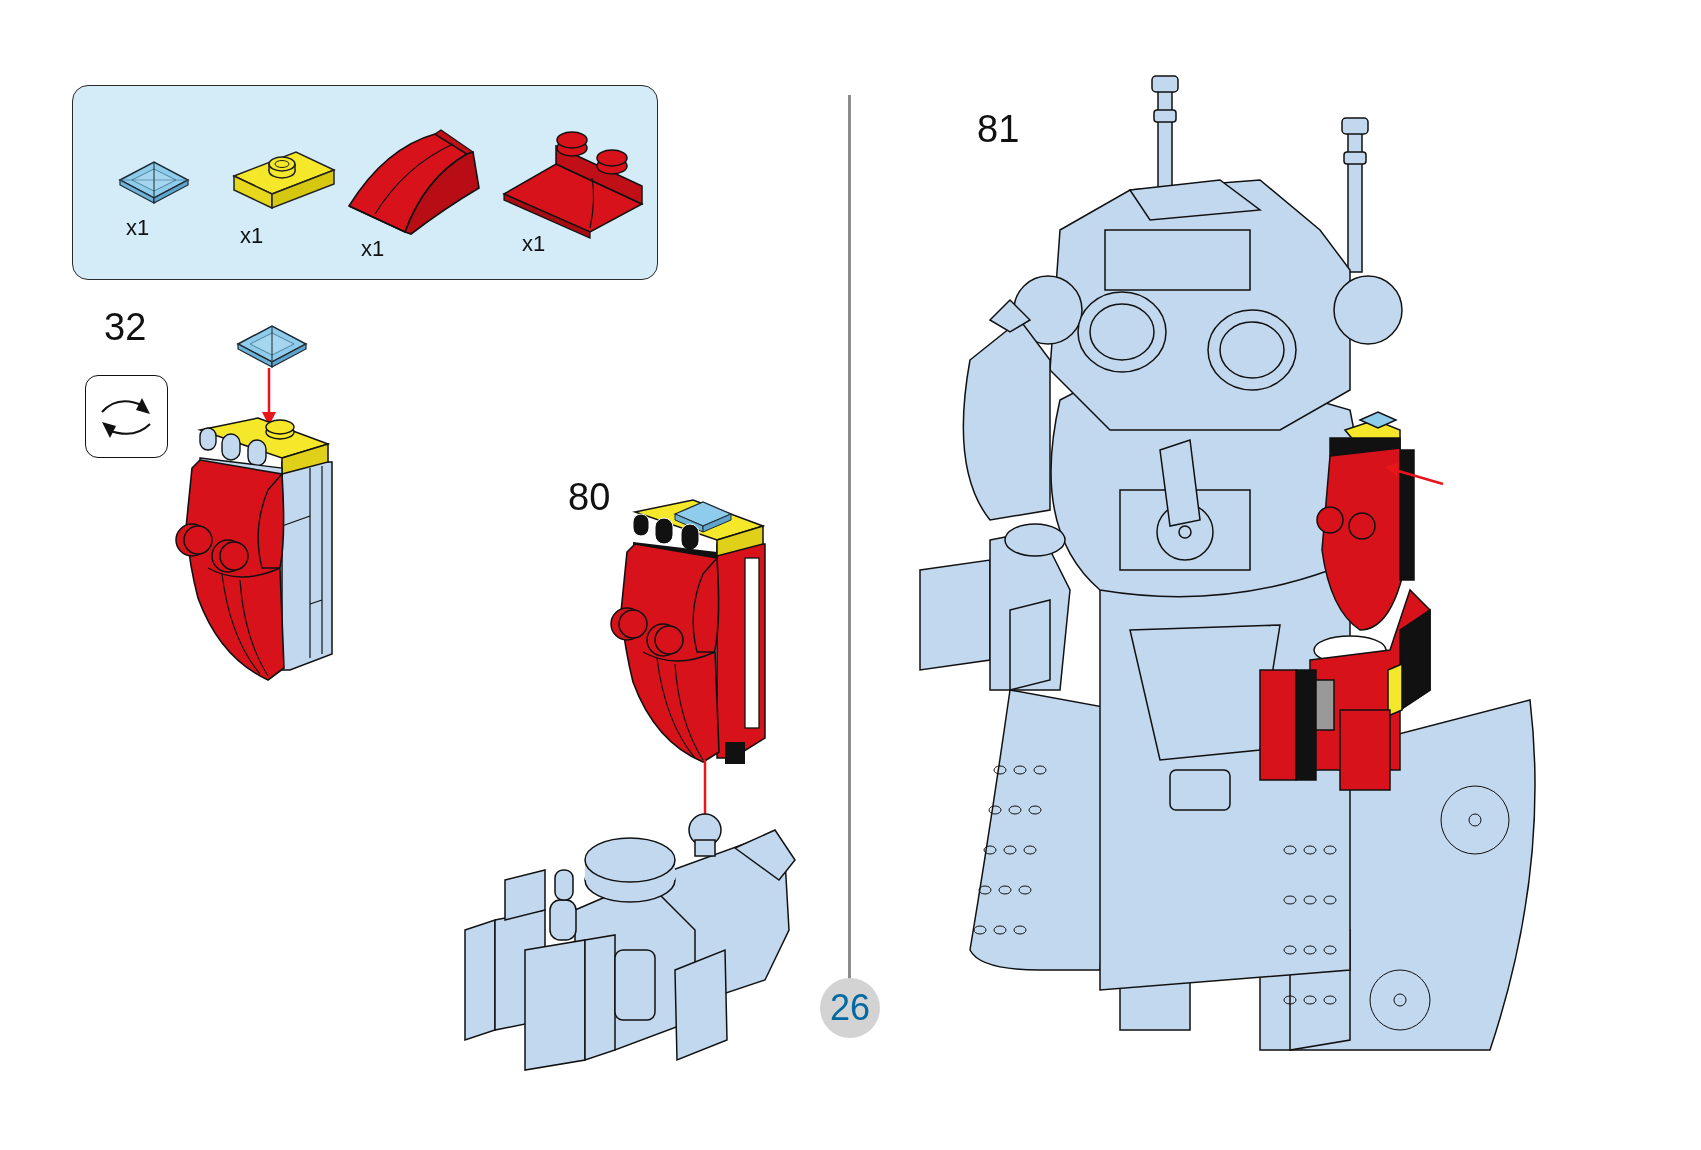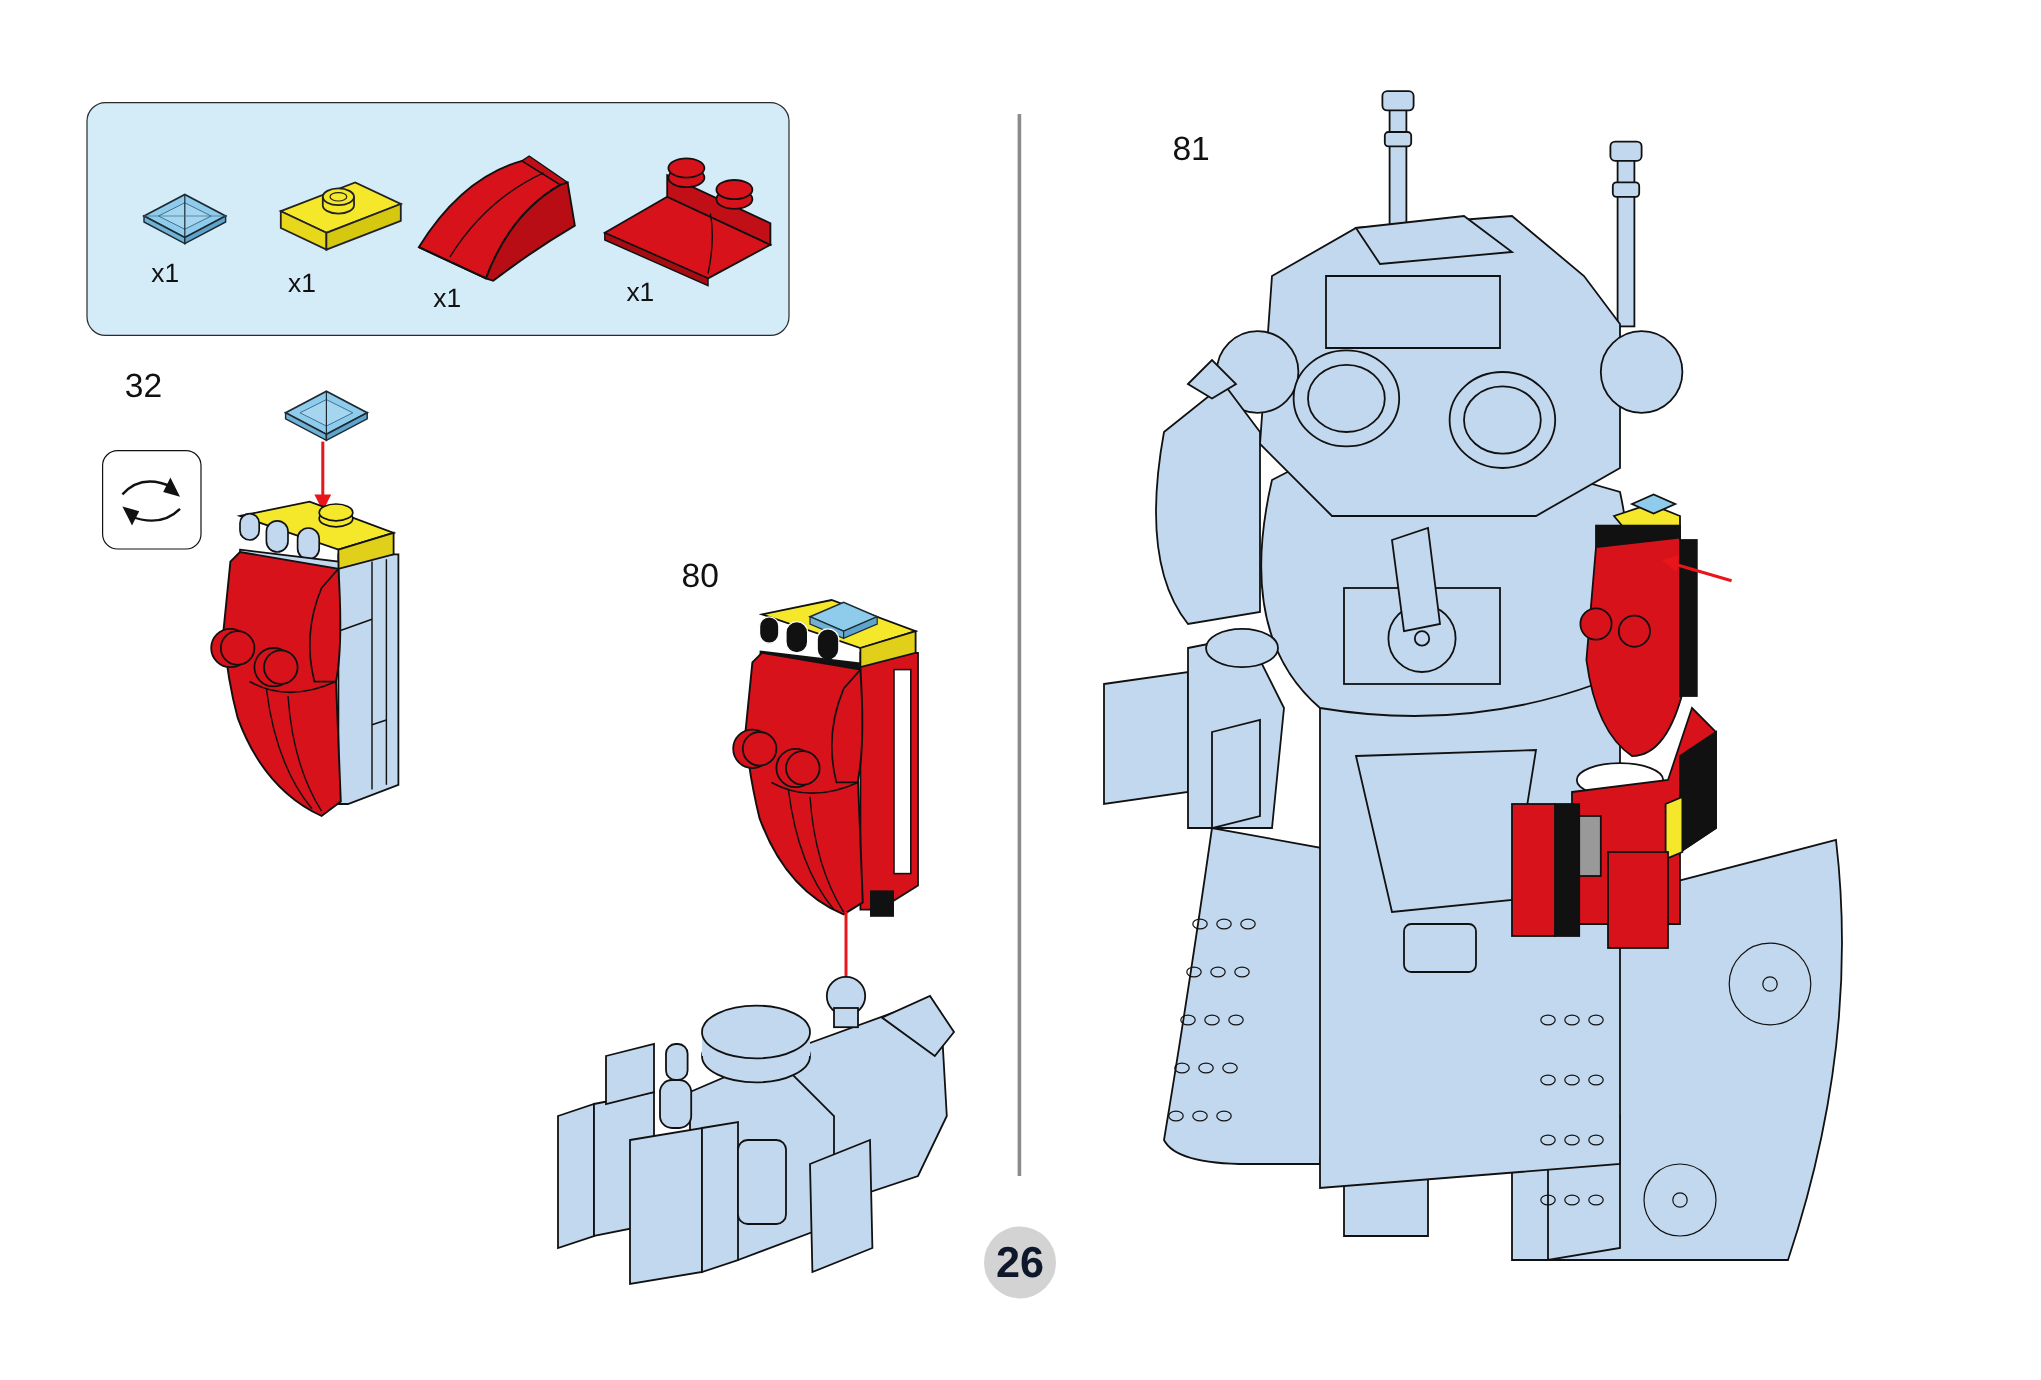--- a/index.html
+++ b/index.html
@@ -1,23 +1,23 @@
 <!DOCTYPE html>
 <html><head>
 <meta charset="utf-8">
 <style>
   html,body{margin:0;padding:0;background:#ffffff;}
   body{width:1701px;height:1150px;position:relative;overflow:hidden;font-family:"Liberation Sans",sans-serif;}
   .abs{position:absolute;}
   .parts-box{left:72px;top:85px;width:586px;height:195px;background:#d4ebf8;border:1.5px solid #2a2a2a;border-radius:16px;box-sizing:border-box;}
   .qty{font-size:22px;color:#111;}
-  .step-num{font-size:28px;color:#111;font-weight:normal;letter-spacing:0px;}
+  .step-num{font-size:38px;color:#111;font-weight:normal;letter-spacing:0px;}
   .rotate-box{left:85px;top:375px;width:83px;height:83px;border:1.8px solid #111;border-radius:13px;box-sizing:border-box;background:#fff;}
   .divider{left:848px;top:95px;width:3px;height:885px;background:#8c8c8c;}
-  .page-num{left:820px;top:1022px;width:60px;height:60px;border-radius:50%;background:#d3d3d3;display:flex;align-items:center;justify-content:center;font-size:36px;font-weight:bold;color:#0f172a;}
+  .page-num{left:820px;top:978px;width:60px;height:60px;border-radius:50%;background:#d3d3d3;display:flex;align-items:center;justify-content:center;font-size:36px;font-weight:normal;color:#0369a1;}
   svg{position:absolute;overflow:visible;}
 </style>
 </head>
 <body>
 
 <div class="abs parts-box"></div>
 
 <svg style="left:118px;top:158px" width="72" height="46" viewBox="0 0 72 46">
   <polygon points="2,22 36,4 70,22 36,40" fill="#8fcbea" stroke="#1d2a33" stroke-width="1.5"></polygon>
   <polygon points="2,22 36,40 36,45 2,27" fill="#6fb2d6" stroke="#1d2a33" stroke-width="1.2"></polygon>
@@ -106,21 +106,21 @@
   <path d="M112,56 L98,72 Q82,110 92,150 L110,150" fill="none" stroke="#111" stroke-width="1.4"></path>
   <path d="M38,150 Q70,168 110,150" fill="none" stroke="#111" stroke-width="1.4"></path>
   <path d="M52,156 Q60,220 90,256" fill="none" stroke="#111" stroke-width="1.2"></path>
   <path d="M70,162 Q74,220 98,258" fill="none" stroke="#111" stroke-width="1.2"></path>
   <circle cx="22" cy="122" r="16" fill="#d7121b" stroke="#111" stroke-width="1.5"></circle>
   <circle cx="28" cy="122" r="14" fill="#d7121b" stroke="#111" stroke-width="1.5"></circle>
   <circle cx="58" cy="138" r="16" fill="#d7121b" stroke="#111" stroke-width="1.5"></circle>
   <circle cx="64" cy="138" r="14" fill="#d7121b" stroke="#111" stroke-width="1.5"></circle>
 </svg>
 
-<div class="abs step-num" style="left:568px;top:464px">80</div>
+<div class="abs step-num" style="left:568px;top:476px">80</div>
 <svg style="left:605px;top:500px" width="170" height="275" viewBox="0 0 170 275">
 
   <polygon points="112,44 160,44 160,238 128,258 112,258" fill="#d7121b" stroke="#111" stroke-width="1.5"></polygon>
   <rect x="140" y="58" width="14" height="170" fill="#ffffff" stroke="#111" stroke-width="1.3"></rect>
   <rect x="120" y="242" width="20" height="22" fill="#111"></rect>
 
   <polygon points="30,12 88,0 158,26 112,40" fill="#f5e82a" stroke="#111" stroke-width="1.5"></polygon>
   <polygon points="112,40 158,26 158,44 112,56" fill="#e0d01a" stroke="#111" stroke-width="1.5"></polygon>
 
   <polygon points="70,14 98,2 126,14 98,26" fill="#8fcbea" stroke="#1d2a33" stroke-width="1.3"></polygon>

